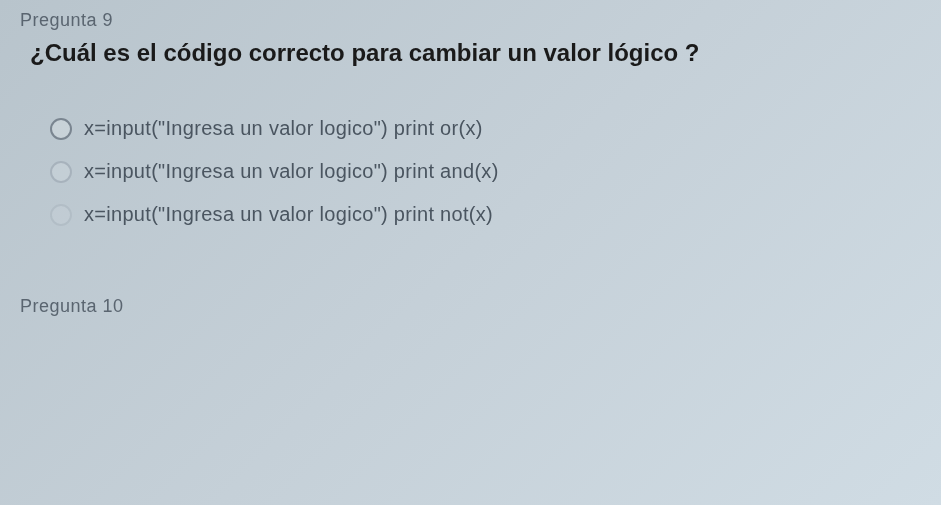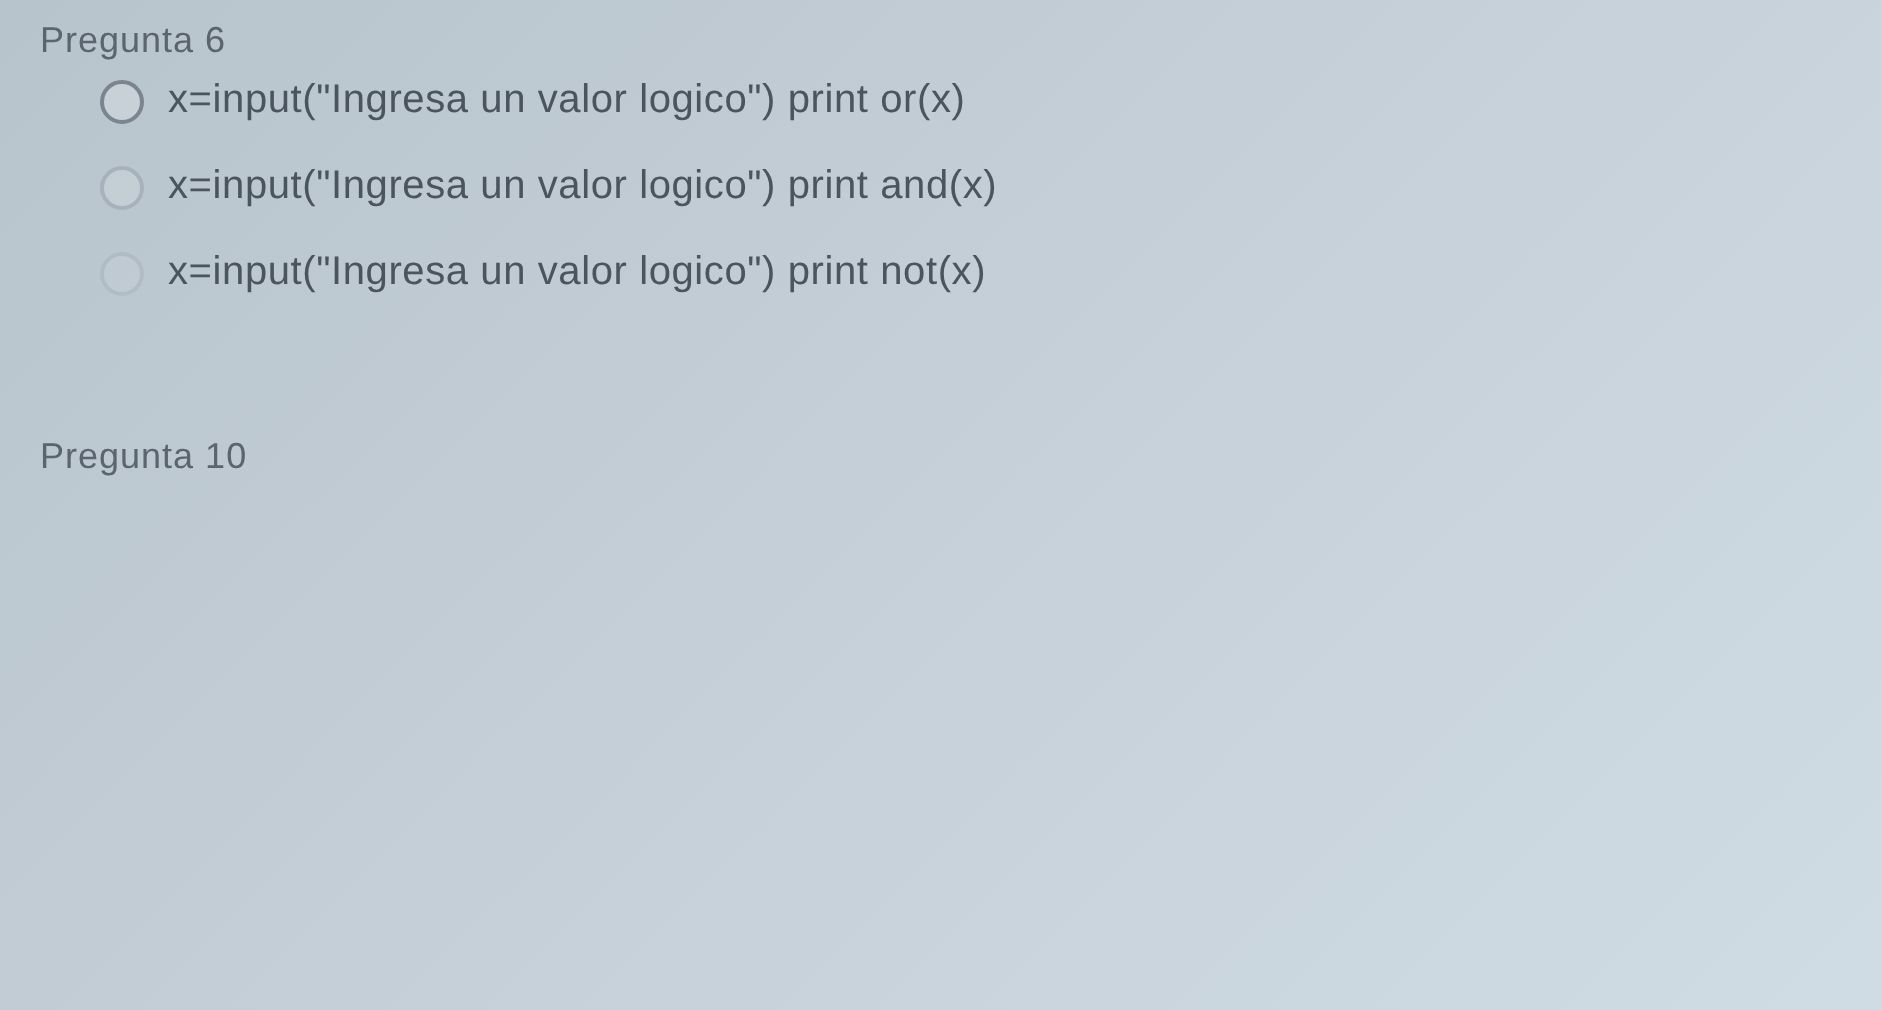--- a/index.html
+++ b/index.html
@@ -65,21 +65,22 @@
       margin-bottom: 10px;
     }
     .q10 .question-title {
       margin-bottom: 0;
     }
   </style>
 </head>
 <body>
 
 <div>
-  <div class="question-label">Pregunta 6</div>
+  <div class="question-label">Pregunta 9</div>
+  <div class="question-title">¿Cuál es el código correcto para cambiar un valor lógico ?</div>
 
   <div class="options">
     <div class="option">
       <div class="radio"></div>
       <div class="option-text">x=input("Ingresa un valor logico") print or(x)</div>
     </div>
     <div class="option">
       <div class="radio radio-faded"></div>
       <div class="option-text">x=input("Ingresa un valor logico") print and(x)</div>
     </div>

